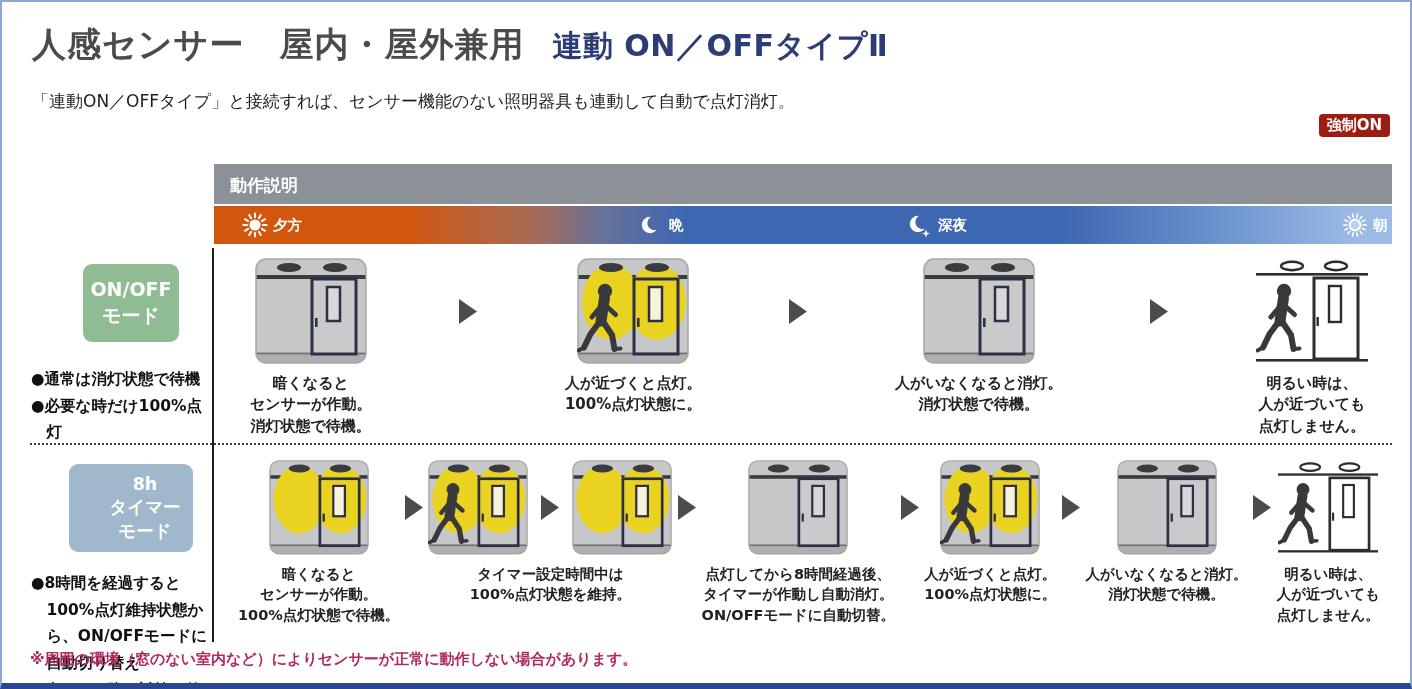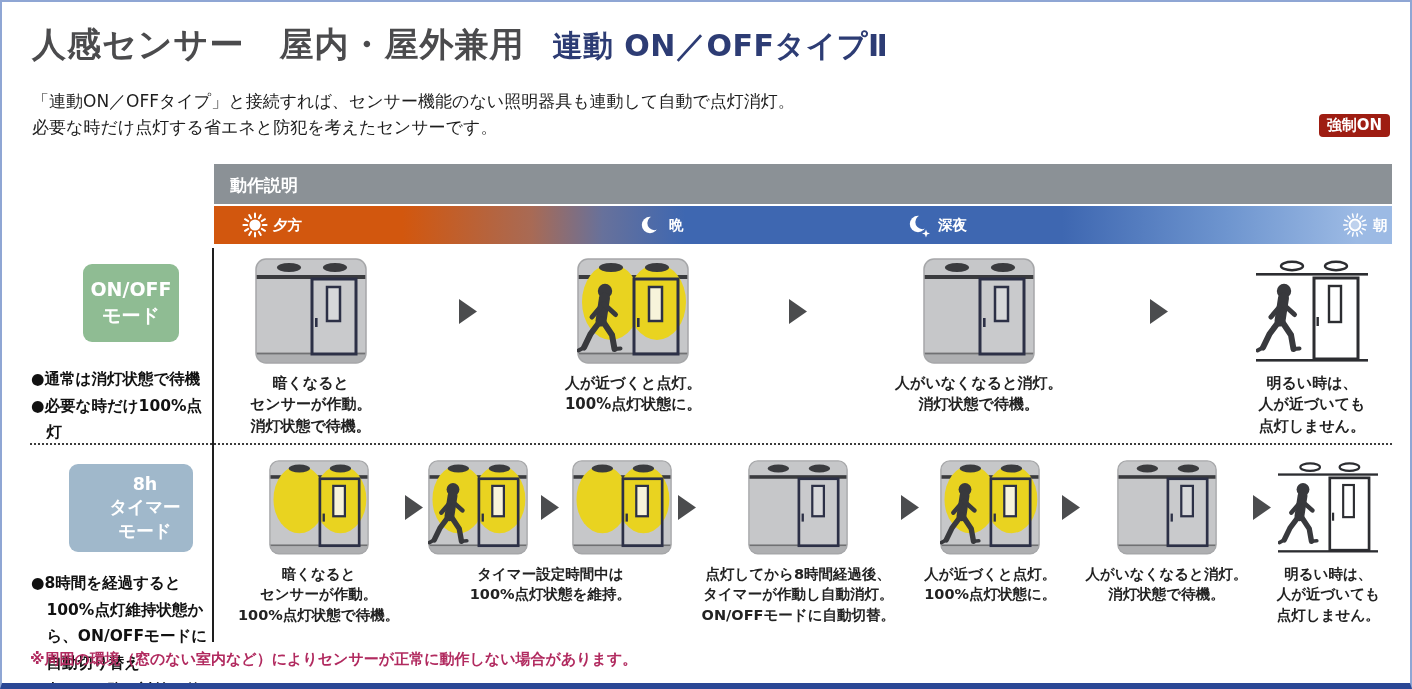--- a/index.html
+++ b/index.html
@@ -48,21 +48,20 @@
 
 <div class="frame">
 
   <div class="titlebar">
     <span class="title-main">人感センサー　屋内・屋外兼用</span>
     <span class="title-sub" style="color: rgb(45, 60, 116);">連動 ON／OFFタイプⅡ</span>
   </div>
 
   <div class="desc">
     <div>「連動ON／OFFタイプ」と接続すれば、センサー機能のない照明器具も連動して自動で点灯消灯。</div>
-    <div>必要な時だけ点灯する省エネと防犯を考えたセンサーです。</div>
   </div>
 
   <div class="force-badge" id="force-badge" style="background: rgb(158, 29, 18);">強制ON</div>
 
   <div class="hdr-right" id="hdr-right" style="background: rgb(139, 145, 150);">動作説明</div>
   <div class="timebar" id="timebar" style="background: linear-gradient(to right, rgb(210, 87, 14) 0%, rgb(210, 87, 14) 16%, rgb(168, 106, 85) 27%, rgb(103, 113, 155) 33%, rgb(62, 103, 177) 40%, rgb(62, 103, 177) 72%, rgb(110, 149, 207) 86%, rgb(156, 186, 228) 97%, rgb(156, 186, 228) 100%);">
       <div class="tb-seg" style="left: 28px;">
         <svg width="26" height="26" viewBox="0 0 26 26">
           <circle cx="13" cy="13" r="5.6" fill="#fff"></circle>
           <g stroke="#fff" stroke-width="2" stroke-linecap="round">

